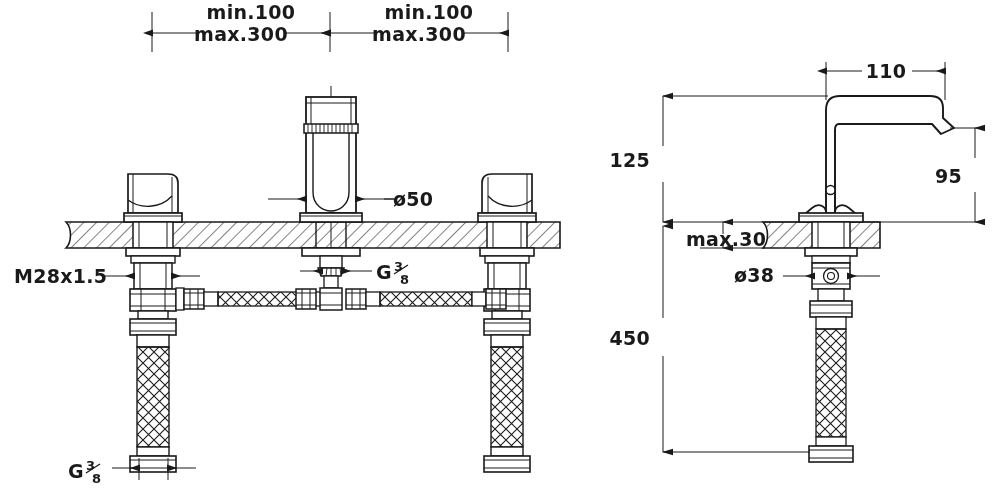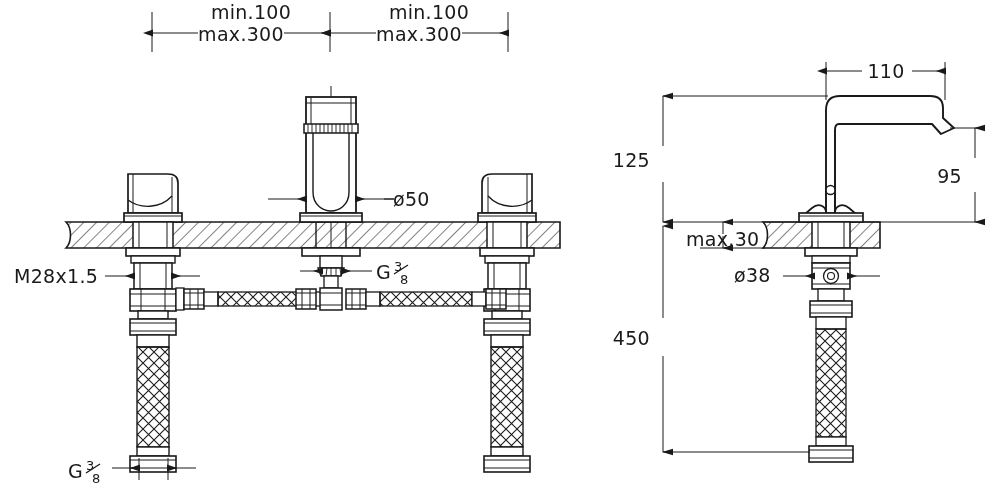--- a/index.html
+++ b/index.html
@@ -10,20 +10,21 @@
   }
   body {
     font-family: "DejaVu Sans", "Liberation Sans", sans-serif;
   }
   #sheet {
     position: relative;
     width: 1000px;
     height: 496px;
     background: #ffffff;
     overflow: hidden;
+    font-weight: bold;
   }
   #sheet svg {
     display: block;
   }
   text {
     font-family: "DejaVu Sans", "Liberation Sans", sans-serif;
     fill: #1a1a1a;
   }
   .dimtext {
     font-size: 19px;

